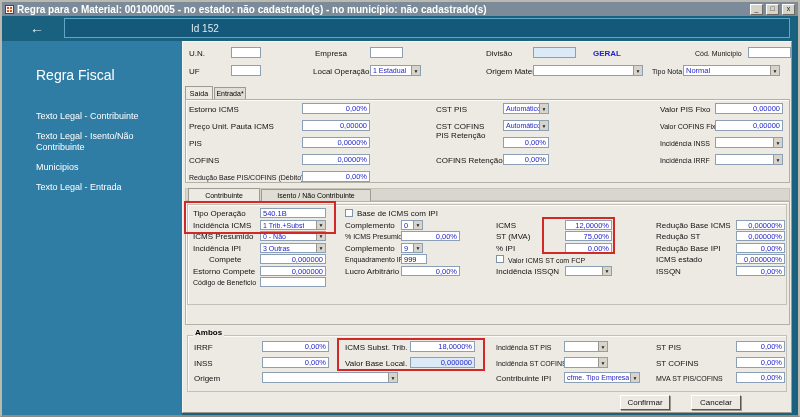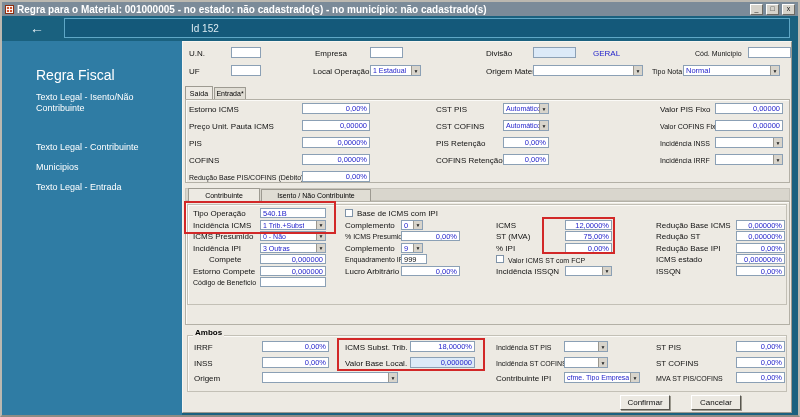--- a/index.html
+++ b/index.html
@@ -20,21 +20,21 @@
   .idbox { position:absolute; left:62px; top:2px; width:726px; height:20px; border:1px solid #5fa7c6; background:#14597a; }
   .idtext { position:absolute; left:126px; top:4px; color:#dcebf2; font-size:10px; }
   .sidebar { position:absolute; left:0; top:39px; width:180px; bottom:0; background:#2F7CA4; color:#fff; }
   .side-title { margin:26px 0 0 34px; font-size:14px; }
   .side-item { margin:9px 0 0 34px; font-size:9px; line-height:11px; }
   .side-item.first { margin-top:28px; }
   .form { position:absolute; left:180px; top:39px; width:610px; height:372px; background:#EDEAE3;
           border:1px solid #f7f5f0; border-right-color:#9c998f; border-bottom-color:#9c998f; }
   .lbl { position:absolute; font-size:8px; line-height:9px; color:#111; white-space:nowrap; }
   .lbl.tight { font-size:7px; }
-  .lbl.val { color:#2323cb; }
+  .lbl.val { color:#2323cb;font-weight:bold; }
   .field { position:absolute; height:11px; border:1px solid #8ba0b5; background:#fff; font-size:7.5px;
            color:#2323cb; padding:0 2px; display:flex; align-items:center; overflow:hidden; }
   .field.h10 { height:10px; }
   .num { justify-content:flex-end; }
   .ro { background:#dceaf8; }
   .blk { color:#111; }
   .dd { }
   .arw { position:absolute; right:0; top:0; bottom:0; width:9px; background:#d8d4cb; border-left:1px solid #9b978e;
          color:#222; font-size:5px; display:flex; align-items:center; justify-content:center; }
   .ddv { white-space:nowrap; overflow:hidden; }
@@ -67,22 +67,22 @@
 
   <div class="header">
     <span class="back">←</span>
     <div class="idbox">
       <span class="idtext">Id 152</span>
     </div>
   </div>
 
   <div class="sidebar">
     <div class="side-title">Regra Fiscal</div>
+    <div class="side-item first">Texto Legal - Contribuinte</div>
     <div class="side-item">Texto Legal - Isento/Não Contribuinte</div>
-    <div class="side-item first">Texto Legal - Contribuinte</div>
     <div class="side-item">Municipios</div>
     <div class="side-item">Texto Legal - Entrada</div>
   </div>
 
   <div class="form">
 
     <span class="lbl" style="left:6px;top:7px">U.N.</span>
     <div class="field" style="left:48px;top:5px;width:30px"></div>
     <span class="lbl" style="left:132px;top:7px">Empresa</span>
     <div class="field" style="left:187px;top:5px;width:33px"></div>
@@ -128,21 +128,21 @@
     <span class="lbl" style="left:253px;top:63px">CST PIS</span>
     <div class="field dd" style="left:320px;top:61px;width:46px">
       <span class="ddv tight">Automático</span>
       <span class="arw">▼</span>
     </div>
     <span class="lbl" style="left:253px;top:80px">CST COFINS</span>
     <div class="field dd" style="left:320px;top:78px;width:46px">
       <span class="ddv tight">Automático</span>
       <span class="arw">▼</span>
     </div>
-    <span class="lbl" style="left:253px;top:97px">PIS Retenção</span>
+    <span class="lbl" style="left:253px;top:89px">PIS Retenção</span>
     <div class="field num" style="left:320px;top:95px;width:46px">0,00%</div>
     <span class="lbl" style="left:253px;top:114px">COFINS Retenção</span>
     <div class="field num" style="left:320px;top:112px;width:46px">0,00%</div>
 
     <span class="lbl" style="left:477px;top:63px">Valor PIS Fixo</span>
     <div class="field num" style="left:532px;top:61px;width:68px">0,00000</div>
     <span class="lbl tight" style="left:477px;top:80px">Valor COFINS Fixo</span>
     <div class="field num" style="left:532px;top:78px;width:68px">0,00000</div>
     <span class="lbl tight" style="left:477px;top:97px">Incidência INSS</span>
     <div class="field dd" style="left:532px;top:95px;width:68px">

